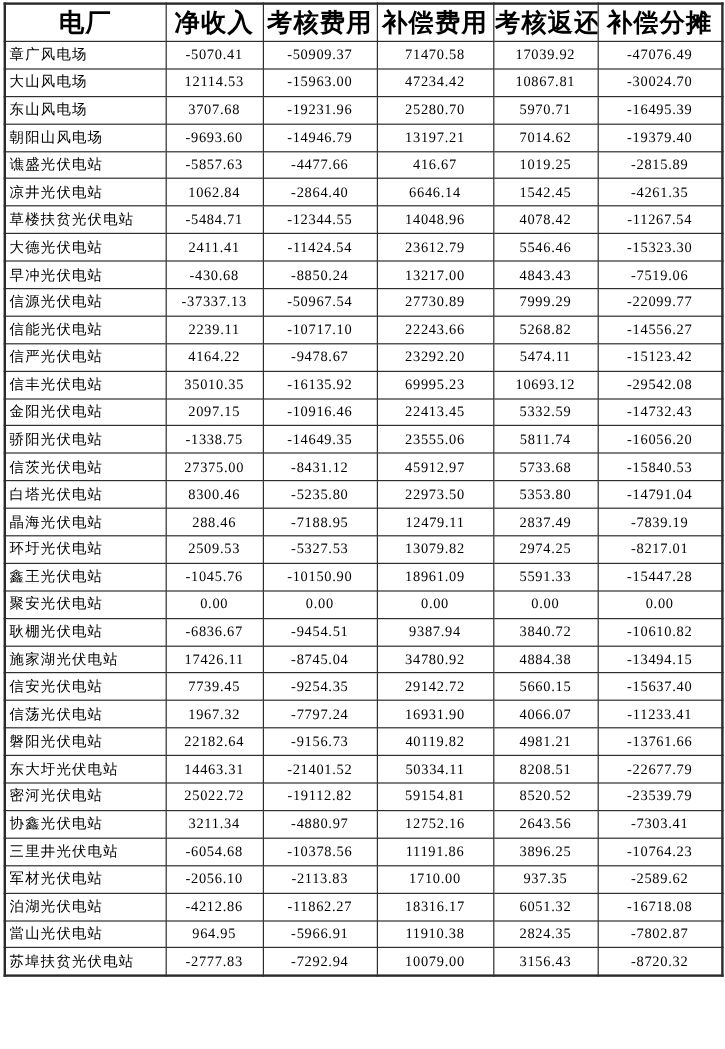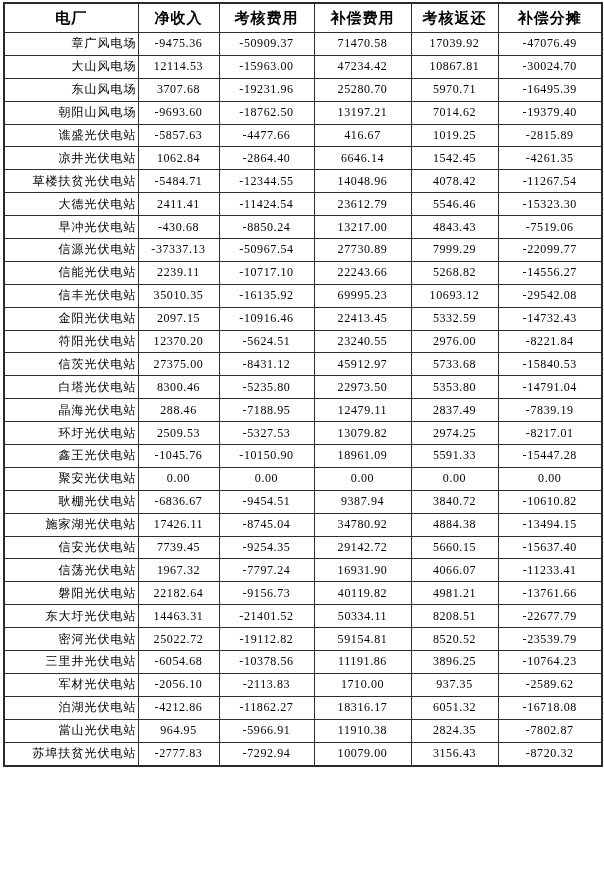--- a/index.html
+++ b/index.html
@@ -26,31 +26,31 @@
     border: 2px solid #2a2a2a;
   }
   table.report th,
   table.report td {
     border: 1px solid #2f2f2f;
     overflow: hidden;
     white-space: nowrap;
   }
   table.report th {
     height: 26px;
-    font-size: 15px;
+    font-size: 21px;
     font-weight: bold;
     text-align: center;
     letter-spacing: 1px;
   }
   table.report td {
     height: 19.9px;
     font-size: 12px;
   }
   td.name {
-    text-align: right;
+    text-align: left;
     padding-left: 3px;
     font-size: 12.5px;
     letter-spacing: 1px;
   }
   td.num {
     text-align: center;
     letter-spacing: 0.6px;
   }
 </style>
 </head>
@@ -72,21 +72,21 @@
         <th>净收入</th>
         <th>考核费用</th>
         <th>补偿费用</th>
         <th>考核返还</th>
         <th>补偿分摊</th>
       </tr>
     </thead>
     <tbody id="table-body">
         <tr>
           <td class="name">章广风电场</td>
-          <td class="num">-9475.36</td>
+          <td class="num">-5070.41</td>
           <td class="num">-50909.37</td>
           <td class="num">71470.58</td>
           <td class="num">17039.92</td>
           <td class="num">-47076.49</td>
         </tr>
         <tr>
           <td class="name">大山风电场</td>
           <td class="num">12114.53</td>
           <td class="num">-15963.00</td>
           <td class="num">47234.42</td>
@@ -97,21 +97,21 @@
           <td class="name">东山风电场</td>
           <td class="num">3707.68</td>
           <td class="num">-19231.96</td>
           <td class="num">25280.70</td>
           <td class="num">5970.71</td>
           <td class="num">-16495.39</td>
         </tr>
         <tr>
           <td class="name">朝阳山风电场</td>
           <td class="num">-9693.60</td>
-          <td class="num">-18762.50</td>
+          <td class="num">-14946.79</td>
           <td class="num">13197.21</td>
           <td class="num">7014.62</td>
           <td class="num">-19379.40</td>
         </tr>
         <tr>
           <td class="name">谯盛光伏电站</td>
           <td class="num">-5857.63</td>
           <td class="num">-4477.66</td>
           <td class="num">416.67</td>
           <td class="num">1019.25</td>
@@ -159,42 +159,50 @@
         </tr>
         <tr>
           <td class="name">信能光伏电站</td>
           <td class="num">2239.11</td>
           <td class="num">-10717.10</td>
           <td class="num">22243.66</td>
           <td class="num">5268.82</td>
           <td class="num">-14556.27</td>
         </tr>
         <tr>
+          <td class="name">信严光伏电站</td>
+          <td class="num">4164.22</td>
+          <td class="num">-9478.67</td>
+          <td class="num">23292.20</td>
+          <td class="num">5474.11</td>
+          <td class="num">-15123.42</td>
+        </tr>
+        <tr>
           <td class="name">信丰光伏电站</td>
           <td class="num">35010.35</td>
           <td class="num">-16135.92</td>
           <td class="num">69995.23</td>
           <td class="num">10693.12</td>
           <td class="num">-29542.08</td>
         </tr>
         <tr>
           <td class="name">金阳光伏电站</td>
           <td class="num">2097.15</td>
           <td class="num">-10916.46</td>
           <td class="num">22413.45</td>
           <td class="num">5332.59</td>
           <td class="num">-14732.43</td>
         </tr>
         <tr>
-          <td class="name">符阳光伏电站</td>
-          <td class="num">12370.20</td>
-          <td class="num">-5624.51</td>
-          <td class="num">23240.55</td>
-          <td class="num">2976.00</td>
-          <td class="num">-8221.84</td>
+          <td class="name">骄阳光伏电站</td>
+          <td class="num">-1338.75</td>
+          <td class="num">-14649.35</td>
+          <td class="num">23555.06</td>
+          <td class="num">5811.74</td>
+          <td class="num">-16056.20</td>
         </tr>
         <tr>
           <td class="name">信茨光伏电站</td>
           <td class="num">27375.00</td>
           <td class="num">-8431.12</td>
           <td class="num">45912.97</td>
           <td class="num">5733.68</td>
           <td class="num">-15840.53</td>
         </tr>
         <tr>
@@ -287,20 +295,28 @@
         </tr>
         <tr>
           <td class="name">密河光伏电站</td>
           <td class="num">25022.72</td>
           <td class="num">-19112.82</td>
           <td class="num">59154.81</td>
           <td class="num">8520.52</td>
           <td class="num">-23539.79</td>
         </tr>
         <tr>
+          <td class="name">协鑫光伏电站</td>
+          <td class="num">3211.34</td>
+          <td class="num">-4880.97</td>
+          <td class="num">12752.16</td>
+          <td class="num">2643.56</td>
+          <td class="num">-7303.41</td>
+        </tr>
+        <tr>
           <td class="name">三里井光伏电站</td>
           <td class="num">-6054.68</td>
           <td class="num">-10378.56</td>
           <td class="num">11191.86</td>
           <td class="num">3896.25</td>
           <td class="num">-10764.23</td>
         </tr>
         <tr>
           <td class="name">军材光伏电站</td>
           <td class="num">-2056.10</td>

